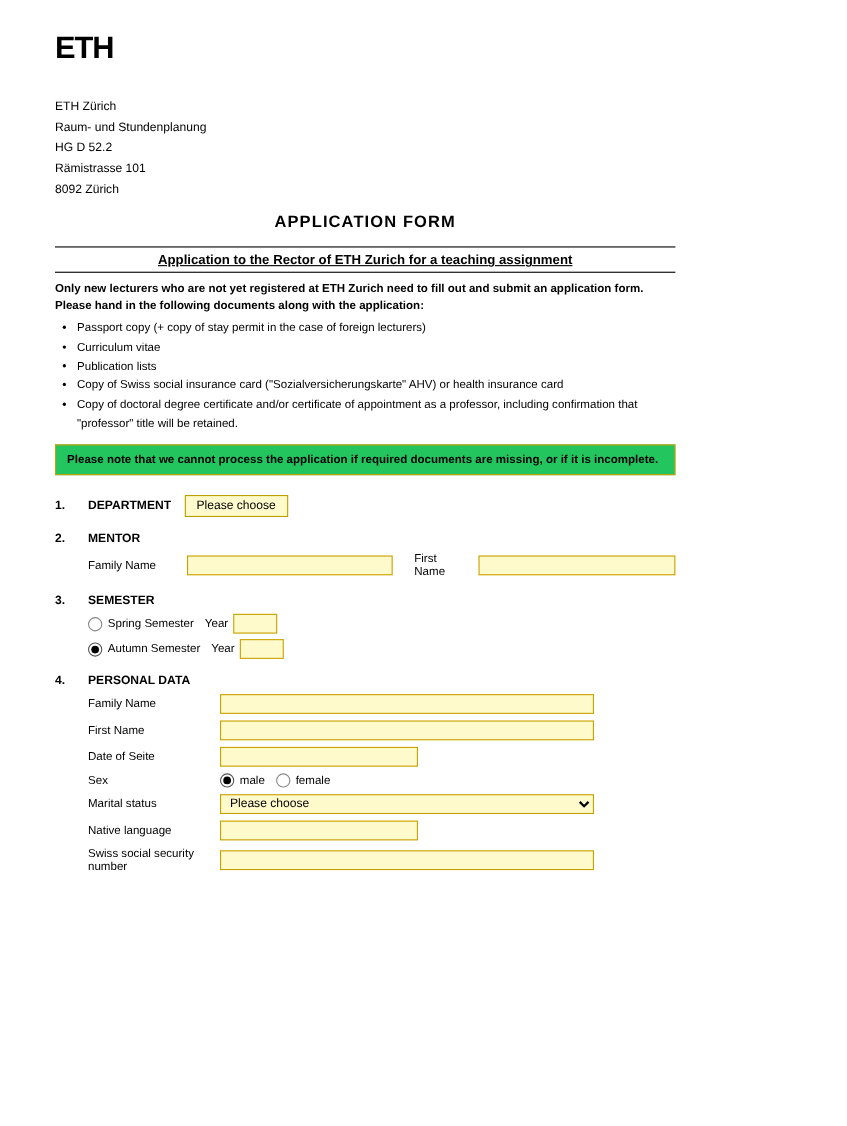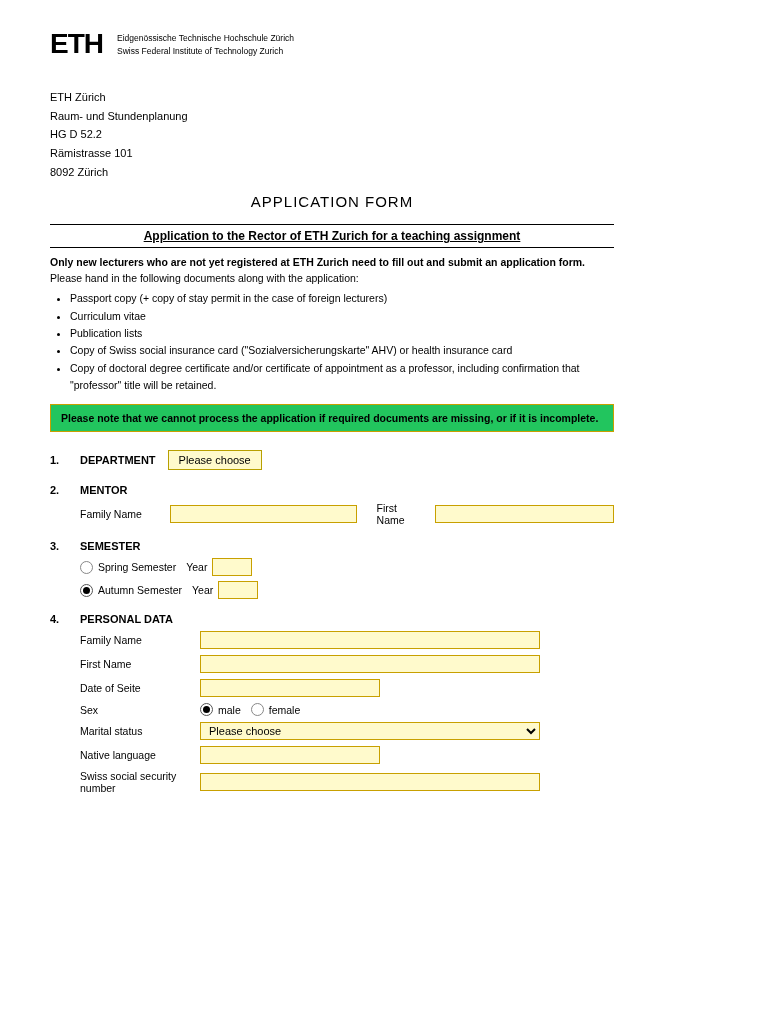--- a/index.html
+++ b/index.html
@@ -41,21 +41,21 @@
       margin: 18px 0 12px 0;
       line-height: 1.7;
       font-size: 11px;
     }
     .address-block div {
       font-weight: normal;
     }
     .app-title {
       text-align: center;
       font-size: 15px;
-      font-weight: normal;
+      font-weight: bold;
       letter-spacing: 1px;
       margin: 10px 0 14px 0;
     }
     .subtitle {
       text-align: center;
       font-size: 12px;
       font-weight: bold;
       text-decoration: underline;
       margin-bottom: 8px;
       border-top: 1.5px solid #000;
@@ -63,20 +63,21 @@
       padding: 4px 0;
     }
     .intro-text {
       font-size: 10.5px;
       margin-bottom: 4px;
       font-weight: bold;
     }
     .intro-sub {
       font-size: 10.5px;
       margin-bottom: 6px;
+      font-weight: bold;
     }
     ul.doc-list {
       font-size: 10.5px;
       margin-left: 20px;
       margin-bottom: 8px;
       line-height: 1.65;
     }
     .warning-box {
       border: 1.5px solid #c8a000;
       background: #22c55e;
@@ -252,24 +253,20 @@
     }
   </style>
 </head>
 <body>
 
 <div class="page">
 
   <div class="header">
     <div>
       <div class="eth-logo">ETH</div>
-    </div>
-    <div class="eth-logo-text">
-      <div>Eidgenössische Technische Hochschule Zürich</div>
-      <div>Swiss Federal Institute of Technology Zurich</div>
     </div>
   </div>
 
   <div class="address-block">
     <div>ETH Zürich</div>
     <div>Raum- und Stundenplanung</div>
     <div>HG D 52.2</div>
     <div>Rämistrasse 101</div>
     <div>8092 Zürich</div>
   </div>

